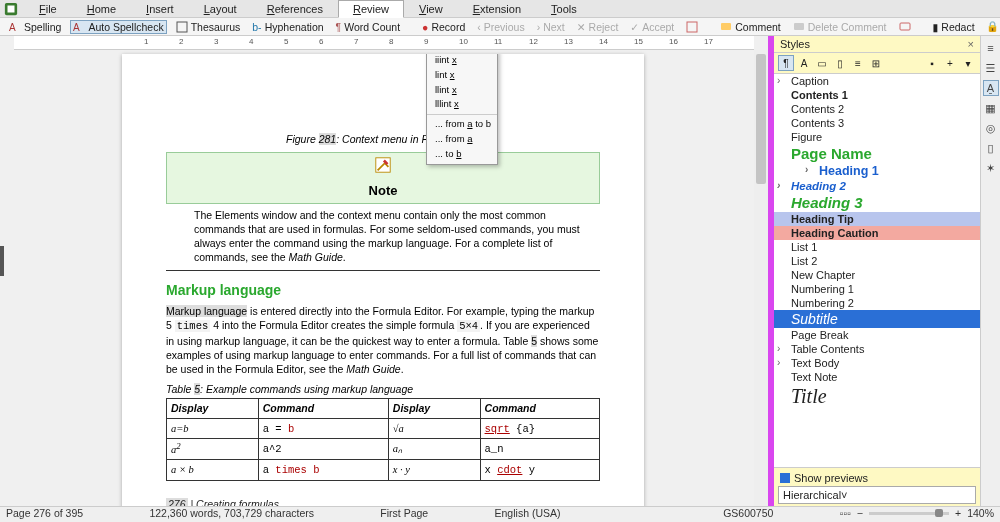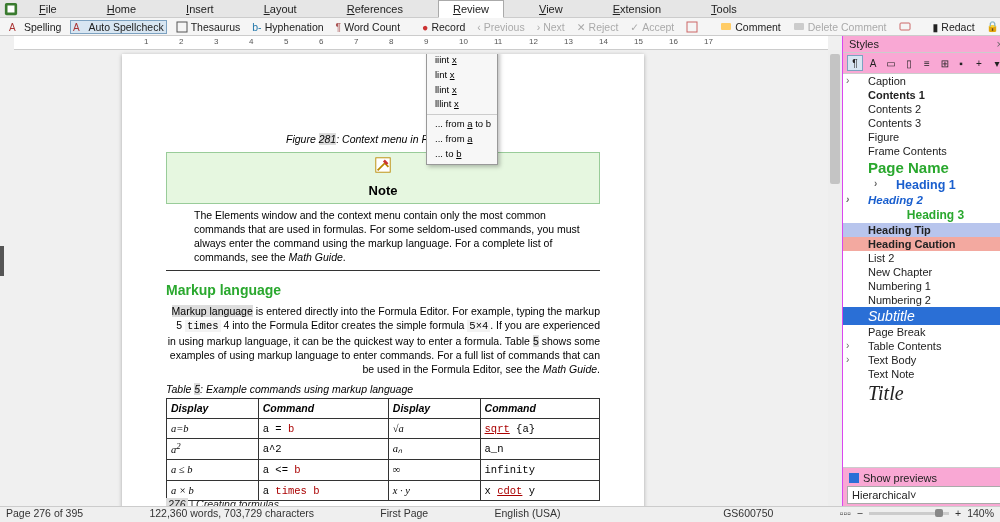--- a/index.html
+++ b/index.html
@@ -24,48 +24,48 @@
   .ctxmenu { position:absolute; left:304px; top:-4px; width:72px; background:#f7f7f7; border:1px solid #999; box-shadow:2px 2px 4px rgba(0,0,0,0.25); font-size:9.5px; padding:2px 0; z-index:5; }
   .ctxmenu .mi { padding:1px 8px; cursor:default; white-space:nowrap; }
   .ctxmenu hr { border:none; border-top:1px solid #ccc; margin:2px 0; }
   .caption { font-style: italic; font-size: 10.5px; margin-top: 78px; text-align:left; padding-left:120px; }
   .hl { background:#ddd; }
   .notebox { margin-top:6px; border:1px solid #9c9; background:#e6f7e0; display:flex; align-items:center; padding:3px 6px; gap:8px;flex-direction:column; }
   .notebox .nicon { width:18px; height:18px; }
   .notebox .ntitle { font-weight:bold; font-size:13px; }
   .notetext { padding:4px 8px 6px 28px; border-bottom:1px solid #333; font-size:10.5px; }
   .h2 { color:#2aa82e; font-weight:bold; font-size:14px; margin:10px 0 4px 0; }
-  .para { font-size:10.5px; margin-bottom:4px;text-align:right; }
+  .para { font-size:10.5px; margin-bottom:4px; }
   .tt { font-family:"Courier New", monospace; background:#f3f3f3; padding:0 2px; }
   .tblcap { font-style:italic; font-size:10.5px; margin-top:6px; }
   table.cmd { width:100%; border-collapse:collapse; font-size:10.5px; margin-top:2px; }
   table.cmd th, table.cmd td { border:1px solid #333; padding:2px 4px; text-align:left; vertical-align:middle; }
   table.cmd th { font-style:italic; font-weight:bold; background:#fff; }
   .code { font-family:"Courier New", monospace; }
   .red { color:#a00; }
   .mathit { font-style: italic; font-family: "Times New Roman", serif; }
   .footer { position:absolute; bottom:4px; left:0; right:0; padding:0 44px; font-size:10.5px; font-style: italic; }
   .footer .hl2 { background:#ddd; padding:0 2px; }
 
-  .sidepanel { width: 158px; background:#f9a8d4; border-left:1px solid #d946ef; display:flex; }
+  .sidepanel { width: 232px; background:#fef9c3; border-left:6px solid #d946ef; display:flex; }
   .styles { flex:1; display:flex; flex-direction:column; }
   .styles-head { display:flex; align-items:center; justify-content:space-between; padding:2px 6px; border-bottom:1px solid #ccc; font-size:11px; }
   .styles-head .close { cursor:default; color:#666; }
   .styles-tb { display:flex; align-items:center; justify-content:space-between; padding:2px 4px; border-bottom:1px solid #ccc; }
   .styles-tb .grp { display:flex; gap:2px; }
   .styles-tb .tbtn { width:16px; height:16px; border:1px solid transparent; display:flex; align-items:center; justify-content:center; cursor:default; font-size:10px; }
   .styles-tb .tbtn.active { border-color:#7da2c1; background:#d8e6f2; }
   .styles-list { flex:1; overflow-y:auto; overflow-x:hidden; background:#fff; font-size:11px; }
-  .styles-list .row { padding:1px 6px 1px 25px; cursor:default; position:relative; white-space:nowrap; }
+  .styles-list .row { padding:1px 6px 1px 17px; cursor:default; position:relative; white-space:nowrap; }
   .styles-list .row.caret::before { content:"›"; position:absolute; left:3px; color:#666; font-size:10px; }
   .styles-list .row.bold { font-weight:bold; }
   .styles-list .row.guide { color:#2aa82e; font-weight:bold; font-size:15px; }
   .styles-list .row.h1 { color:#1a5fce; font-weight:bold; font-size:12.5px;margin-left:28px; }
   .styles-list .row.h2s { color:#1a5fce; font-weight:bold; font-style:italic; font-size:11.5px; }
-  .styles-list .row.h3 { color:#2aa82e; font-weight:bold; font-size:12px;text-align:center; }
+  .styles-list .row.h3 { color:#2aa82e; font-weight:bold; font-style:italic; font-size:15px; }
   .styles-list .row.caution { background:#f3a9a0; font-weight:bold; }
   .styles-list .row.tip { background:#b8c5ed; font-weight:bold; }
   .styles-list .row.subtitle { background:#2a6fd6; color:#fff; font-style:italic; font-size:14px; }
   .styles-list .row.titlebig { font-style:italic; font-size:20px; font-family:"Times New Roman",serif; }
   .styles-foot { border-top:1px solid #ccc; padding:2px 4px; font-size:11px; }
   .preview-ck { display:flex; align-items:center; gap:4px; padding:2px 2px; }
   .preview-ck .cb { width:10px; height:10px; background:#2a6fd6; }
   .combo { width:100%; height:18px; border:1px solid #aaa; background:#fff; padding:1px 4px; font-size:11px; display:flex; justify-content:flex-start; align-items:center; }
 
   .siderail { width:20px; background:#efefef; border-left:1px solid #ccc; display:flex; flex-direction:column; align-items:center; padding-top:4px; gap:4px; }
@@ -84,21 +84,21 @@
 </head>
 <body>
 
 <div class="menubar">
   <span class="logo">
     <svg viewBox="0 0 16 16" width="14" height="14">
         <rect x="1" y="1" width="14" height="14" rx="2" fill="#3a7b2f"></rect>
         <rect x="4" y="4" width="8" height="8" fill="#fff"></rect>
       </svg>
   </span>
-  <div id="menu-items" style="display: flex; gap: 20px;">
+  <div id="menu-items" style="display: flex;">
       <span class="item"><u>F</u>ile</span>
       <span class="item"><u>H</u>ome</span>
       <span class="item"><u>I</u>nsert</span>
       <span class="item"><u>L</u>ayout</span>
       <span class="item"><u>R</u>eferences</span>
       <span class="item active"><u>R</u>eview</span>
       <span class="item"><u>V</u>iew</span>
       <span class="item"><u>E</u>xtension</span>
       <span class="item"><u>T</u>ools</span>
     </div>
@@ -251,26 +251,20 @@
                 <td><span class="mathit">√a</span></td>
                 <td><span class="code"><span class="red" style="text-decoration:underline">sqrt</span> {a}</span></td>
               </tr>
               <tr>
                 <td><span class="mathit">a<sup>2</sup></span></td>
                 <td><span class="code">a^2<span class="red"></span></span></td>
                 <td><span class="mathit">aₙ</span></td>
                 <td><span class="code">a_n</span></td>
               </tr>
               <tr>
-                <td><span class="mathit">a ≤ b</span></td>
-                <td><span class="code">a &lt;= <span class="red">b</span></span></td>
-                <td><span class="mathit">∞</span></td>
-                <td><span class="code">infinity</span></td>
-              </tr>
-              <tr>
                 <td><span class="mathit">a × b</span></td>
                 <td><span class="code">a <span class="red">times b</span></span></td>
                 <td><span class="mathit">x · y</span></td>
                 <td><span class="code">x <span class="red" style="text-decoration:underline">cdot</span> y</span></td>
               </tr>
             </tbody>
         </table>
 
       </div>
       <div class="footer">
@@ -303,27 +297,27 @@
           <span class="tbtn">+</span>
           <span class="tbtn">▾</span>
         </div>
       </div>
       <div class="styles-list" id="styles-list">
           <div class="row caret">Caption</div>
           <div class="row bold">Contents 1</div>
           <div class="row ">Contents 2</div>
           <div class="row ">Contents 3</div>
           <div class="row ">Figure</div>
-          <div class="row ">Frame Contents</div>
           <div class="row guide">Page Name</div>
           <div class="row h1 caret">Heading 1</div>
           <div class="row h2s caret">Heading 2</div>
           <div class="row h3">Heading 3</div>
           <div class="row tip">Heading Tip</div>
           <div class="row caution">Heading Caution</div>
+          <div class="row ">List 1</div>
           <div class="row ">List 2</div>
           <div class="row ">New Chapter</div>
           <div class="row ">Numbering 1</div>
           <div class="row ">Numbering 2</div>
           <div class="row subtitle">Subtitle</div>
           <div class="row ">Page Break</div>
           <div class="row caret">Table Contents</div>
           <div class="row caret">Text Body</div>
           <div class="row ">Text Note</div>
           <div class="row titlebig">Title</div>

